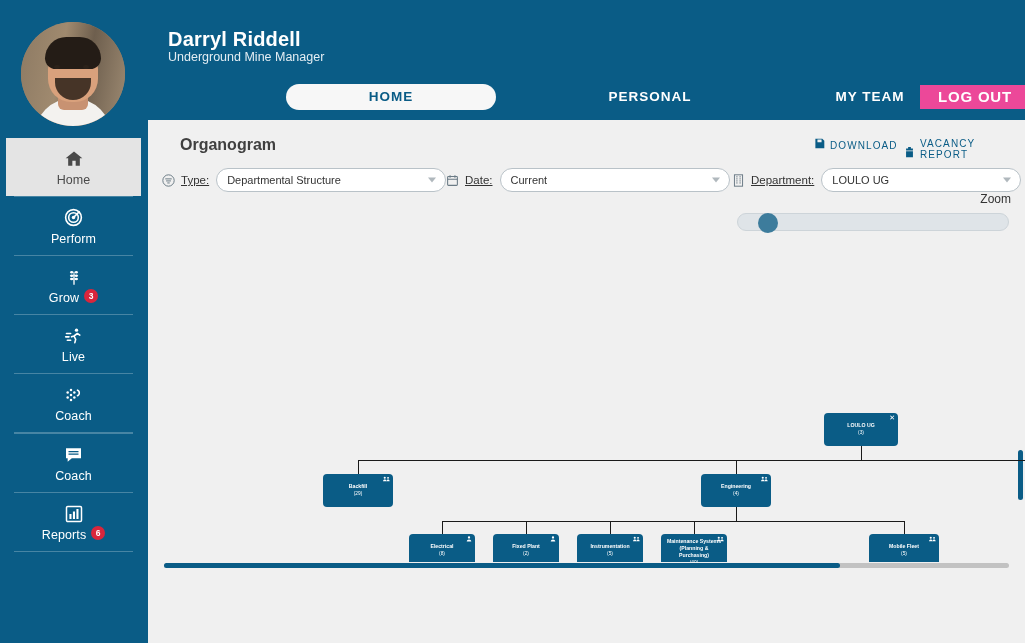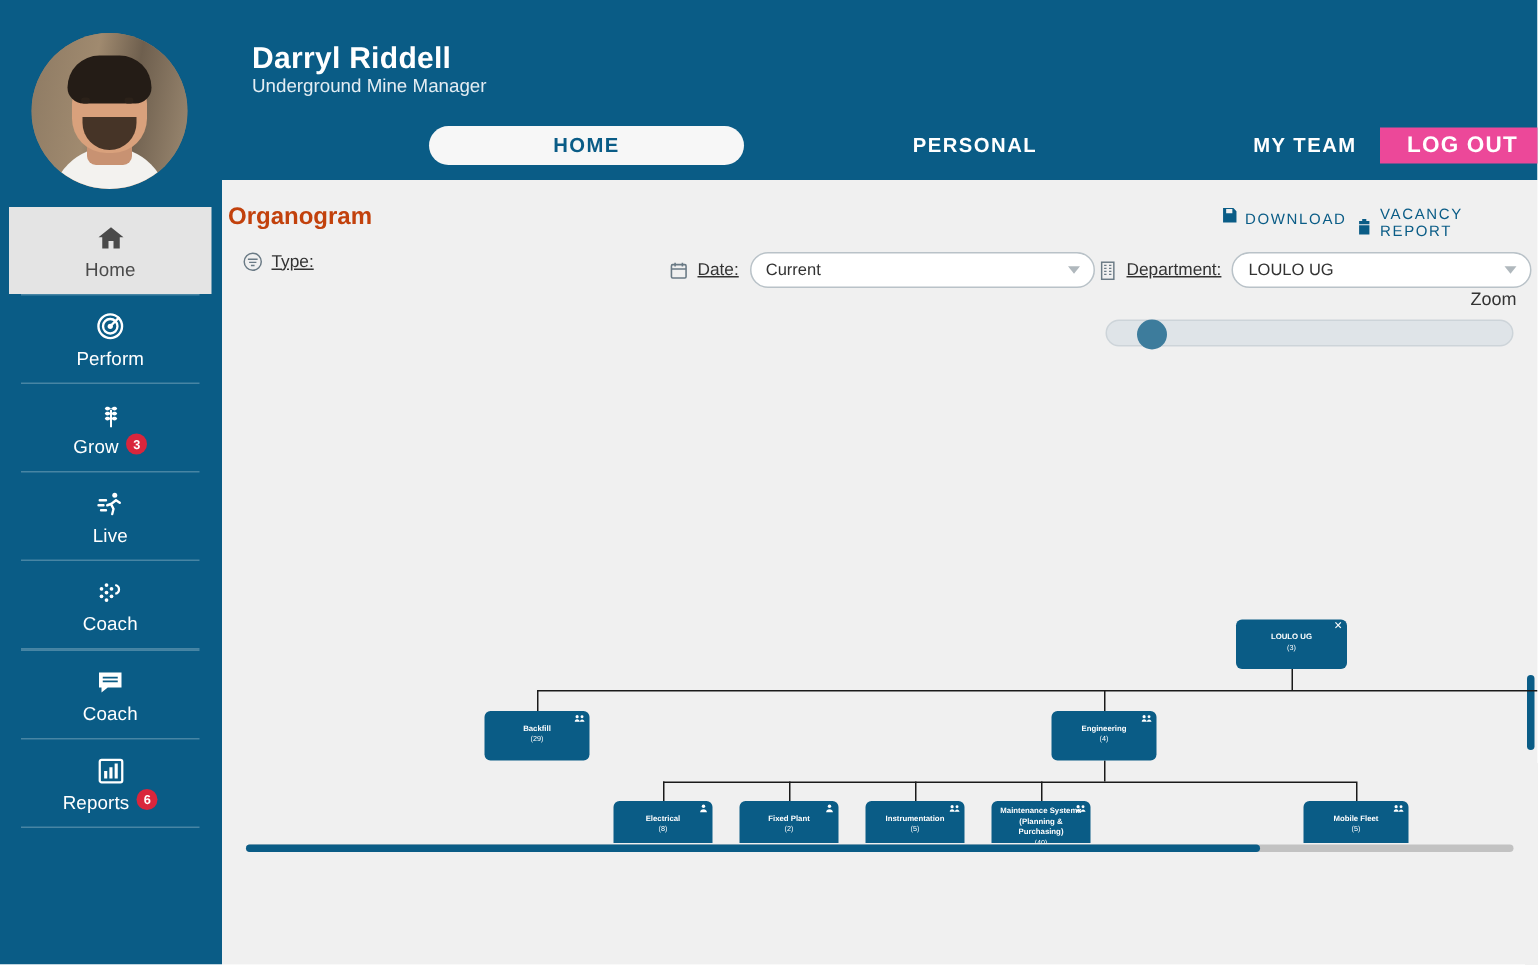--- a/index.html
+++ b/index.html
@@ -87,22 +87,22 @@
     position:absolute; left:772px; top:1px; width:110px; height:24px;
     background:#ec4899; color:#fff; font-size:15px; font-weight:bold;
     letter-spacing:.8px; text-align:center; line-height:24px; cursor:pointer;
   }
 
   
   #content {
     position:absolute; left:148px; top:120px; width:877px; height:523px;
     background:#f0f0f0;
   }
-  #toolbar-title { position:absolute; left:4px; top:16px;
-    color:#c2410c; font-size:16px; font-weight:bold; }
+  #toolbar-title { position:absolute; left:32px; top:16px;
+    color:#404040; font-size:16px; font-weight:bold; }
   .tool-link {
     position:absolute; top:18px; color:#0a5c86; font-size:10px;
     letter-spacing:1.1px; cursor:pointer; display:flex; align-items:flex-end; gap:5px;
   }
   #link-download { left:666px; }
   #link-vacancy { left:756px; }
 
   .ctl { position:absolute; top:48px; display:flex; align-items:center; }
   .ctl-icon { color:#6a7a85; margin-right:6px; display:flex; }
   .ctl-label { font-size:11.5px; color:#333; margin-right:7px;text-decoration:underline; }
@@ -324,20 +324,24 @@
     </div>
 
     <div class="ctl" id="ctl-type">
       <span class="ctl-icon">
         <svg width="13" height="13" viewBox="0 0 16 16">
             <circle cx="8" cy="8" r="7" fill="none" stroke="#6a7a85" stroke-width="1.2"></circle>
             <path stroke="#6a7a85" stroke-width="1.2" d="M4 6h8M5 8.5h6M6.5 11h3"></path>
           </svg>
       </span>
       <span class="ctl-label">Type:</span>
+      <div class="select">
+        <span>Departmental Structure</span>
+        <span class="caret"></span>
+      </div>
     </div>
 
     <div class="ctl" id="ctl-date">
       <span class="ctl-icon">
         <svg width="13" height="13" viewBox="0 0 16 16">
             <rect x="2" y="3" width="12" height="11" rx="1" fill="none" stroke="#6a7a85" stroke-width="1.3"></rect>
             <path stroke="#6a7a85" stroke-width="1.3" d="M2 6.5h12M5 1.5v3M11 1.5v3"></path>
           </svg>
       </span>
       <span class="ctl-label">Date:</span>

